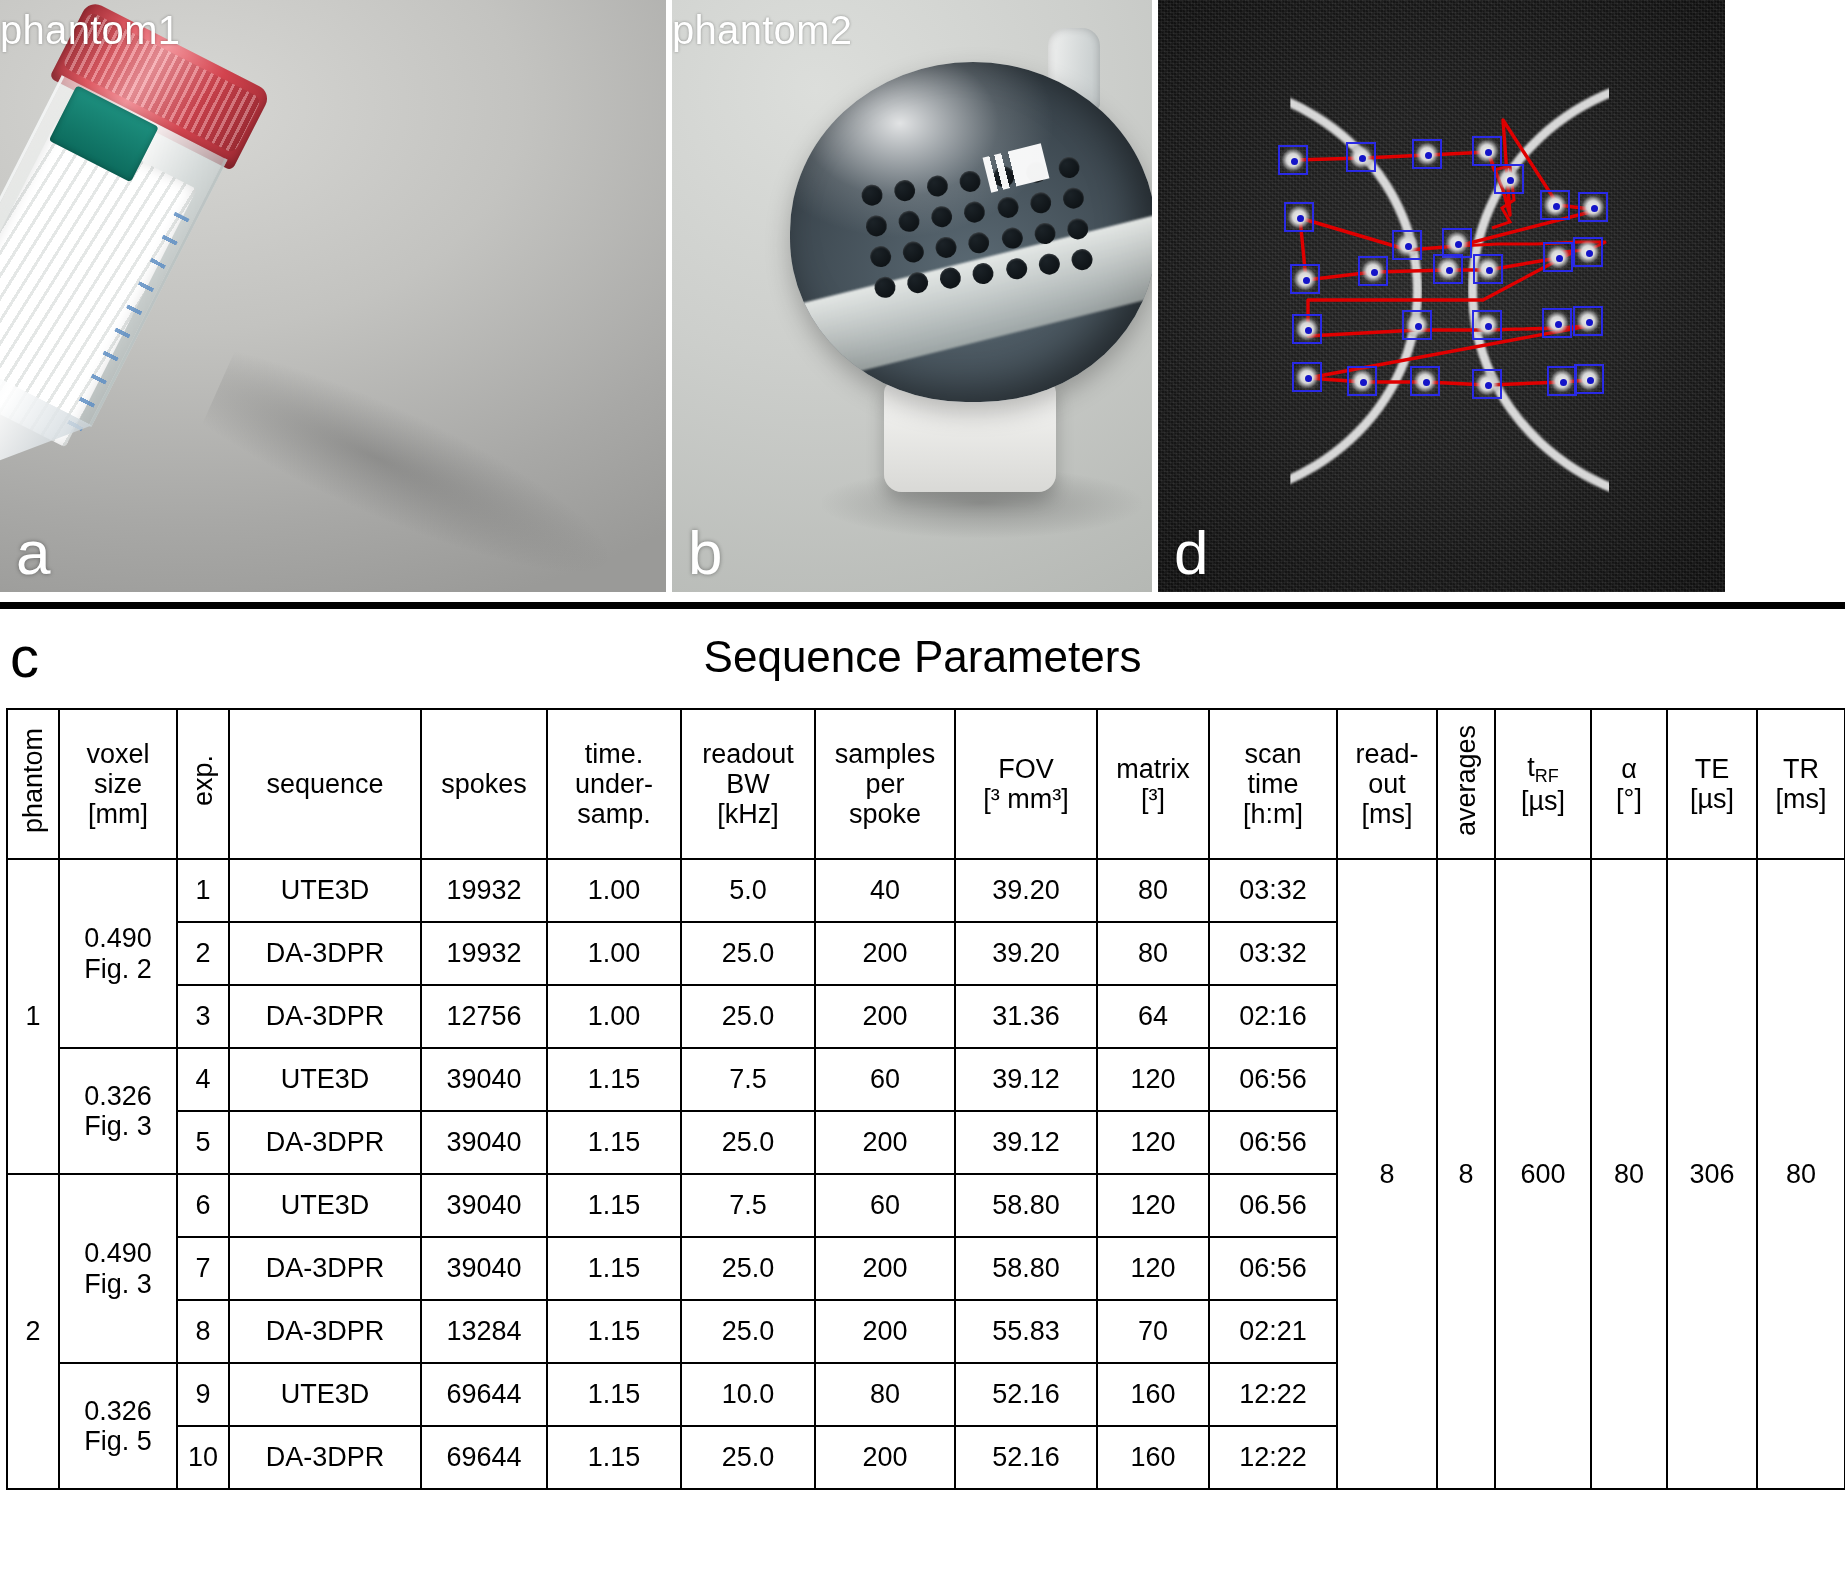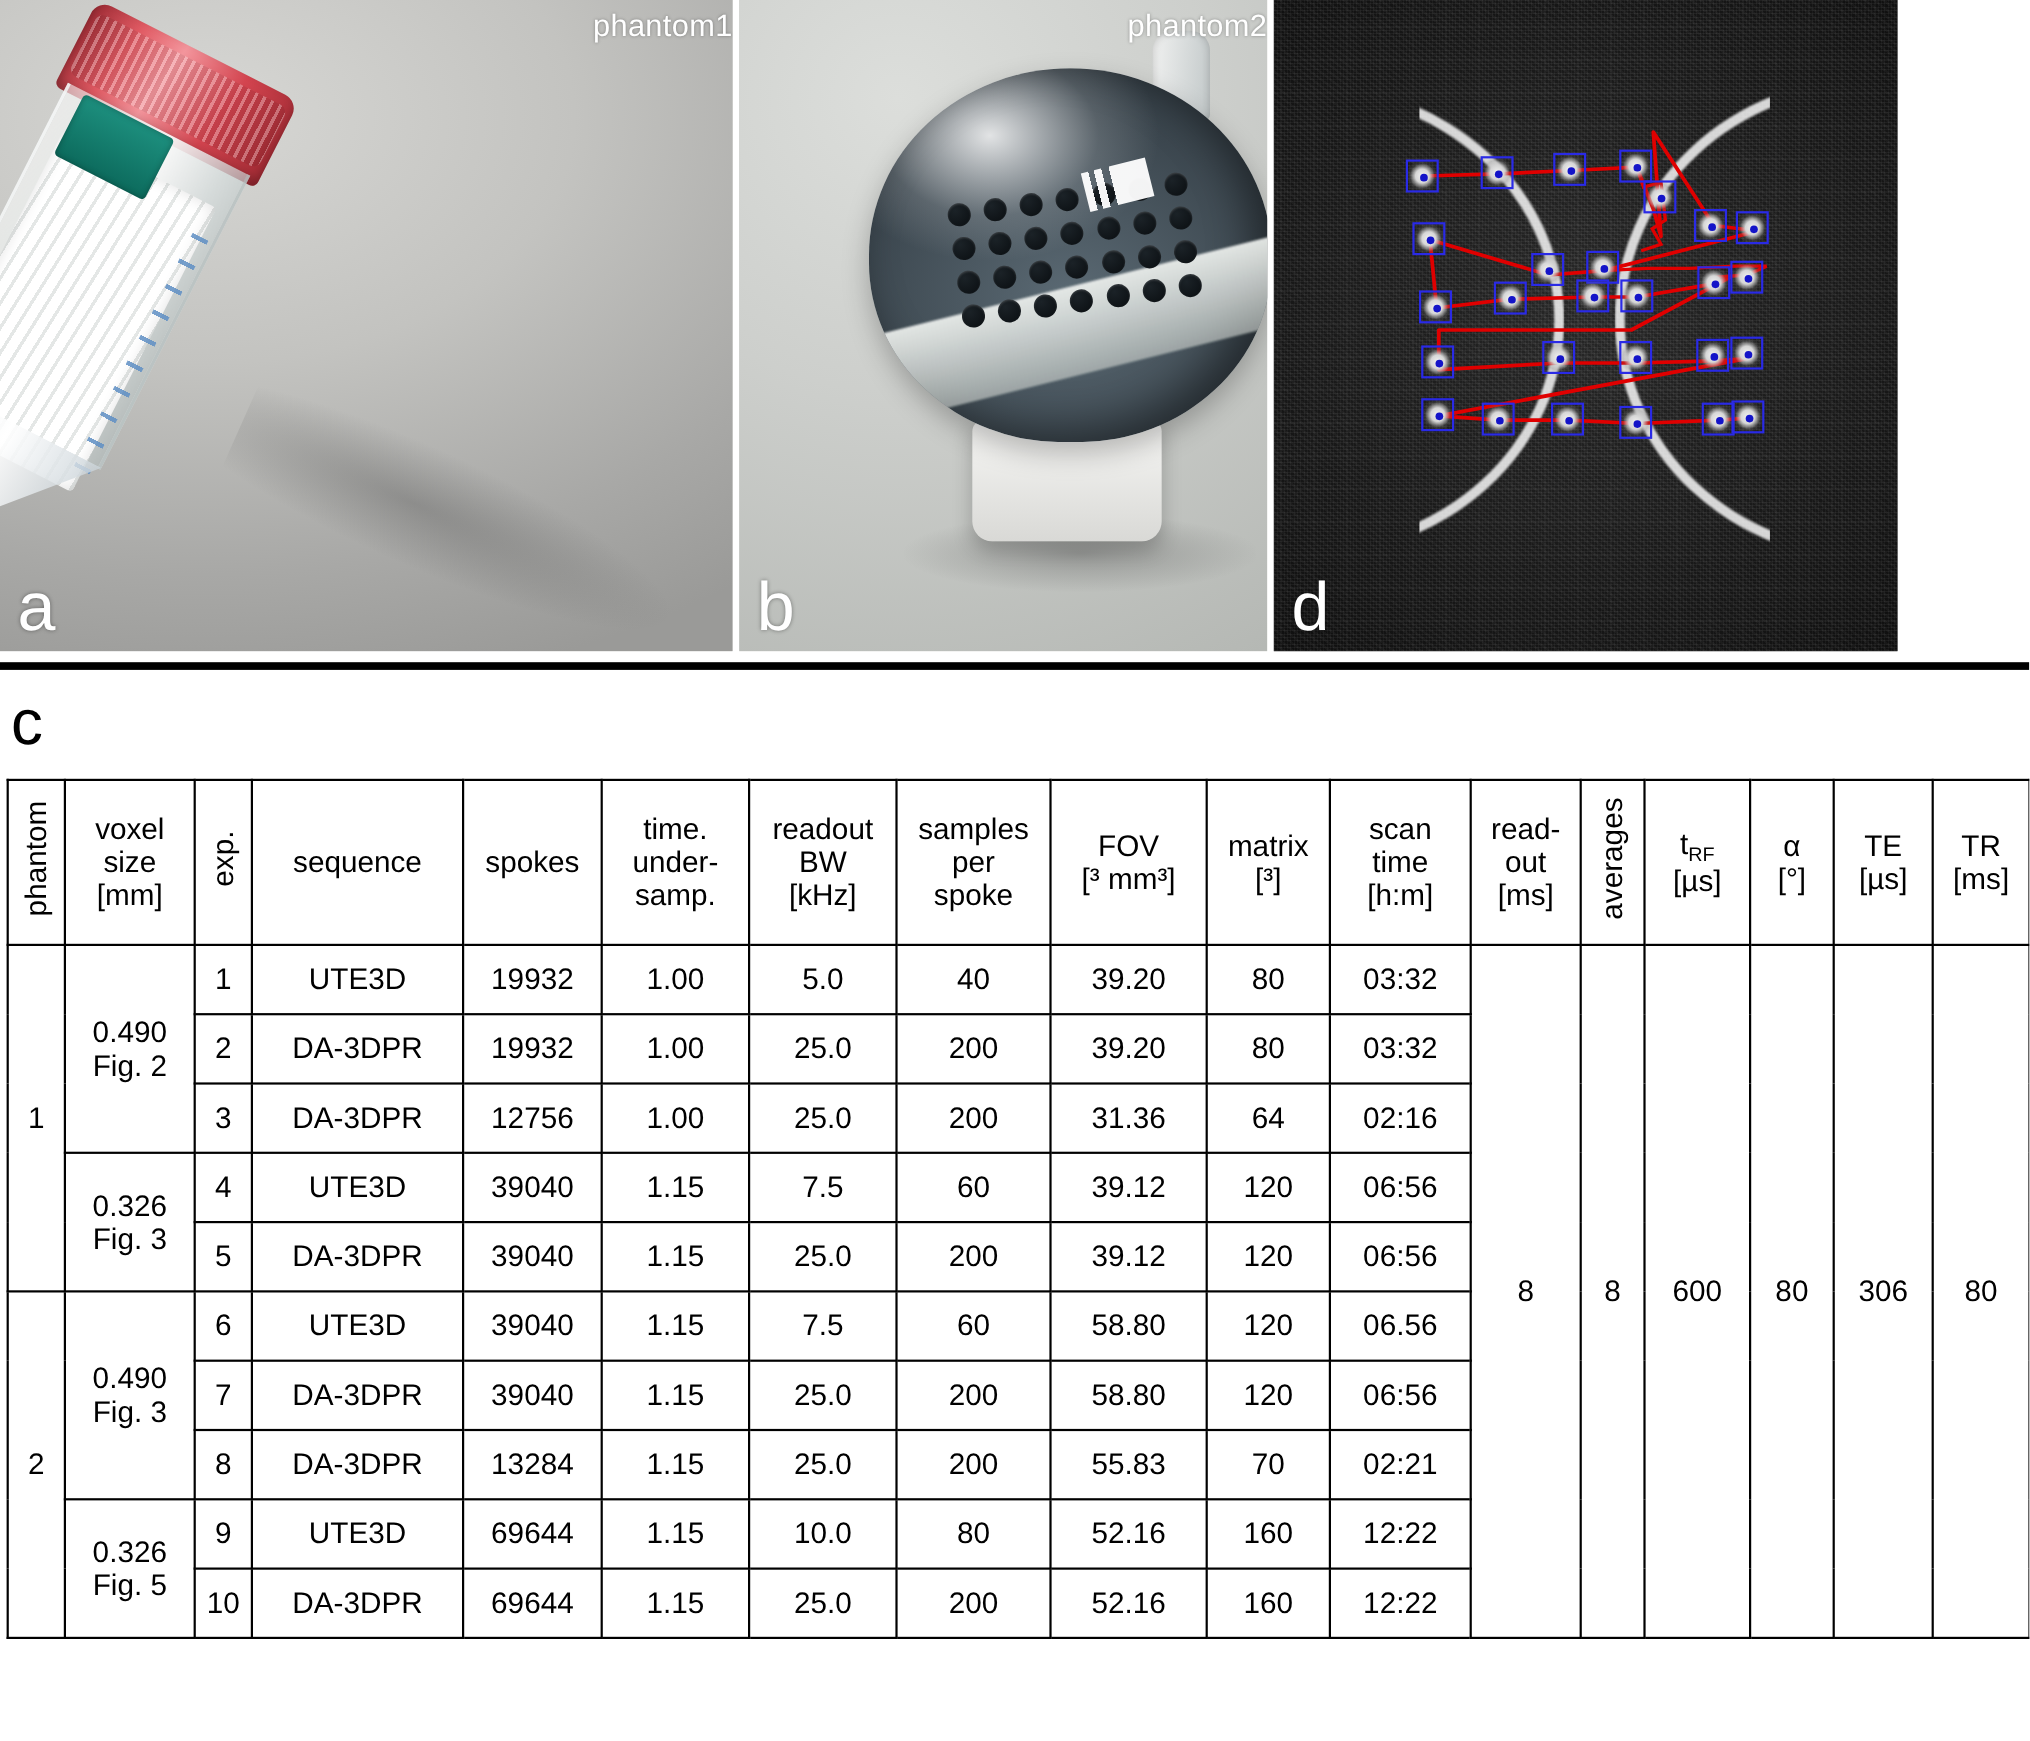--- a/index.html
+++ b/index.html
@@ -30,23 +30,23 @@
     overflow: hidden;
   }
   .panel-a { width: 666px; height: 592px; background: #b9b9b7; }
   .panel-b { width: 480px; height: 592px; background: #cfd0cc; }
   .panel-d { width: 567px; height: 592px; background: #0d0d0d; }
 
   .panel-title {
     position: absolute;
     top: 8px;
     left: 0; right: 0;
-    text-align: right;
+    text-align: left;
     color: #ffffff;
-    font-size: 28px;
+    font-size: 40px;
     letter-spacing: .3px;
     z-index: 6;
     text-shadow: 0 0 3px rgba(0,0,0,.35);
   }
   .panel-letter {
     position: absolute;
     left: 16px;
     bottom: 8px;
     color: #ffffff;
     font-size: 62px;
@@ -419,20 +419,21 @@
         </div>
       </div>
       <div class="panel-letter">d</div>
     </div>
   </div>
 
   <div class="divider"></div>
 
   <div class="panelC">
     <div class="c-letter">c</div>
+    <div class="c-title">Sequence Parameters</div>
 
     <table class="params">
       <colgroup>
         <col style="width:52px">
         <col style="width:118px">
         <col style="width:52px">
         <col style="width:192px">
         <col style="width:126px">
         <col style="width:134px">
         <col style="width:134px">

